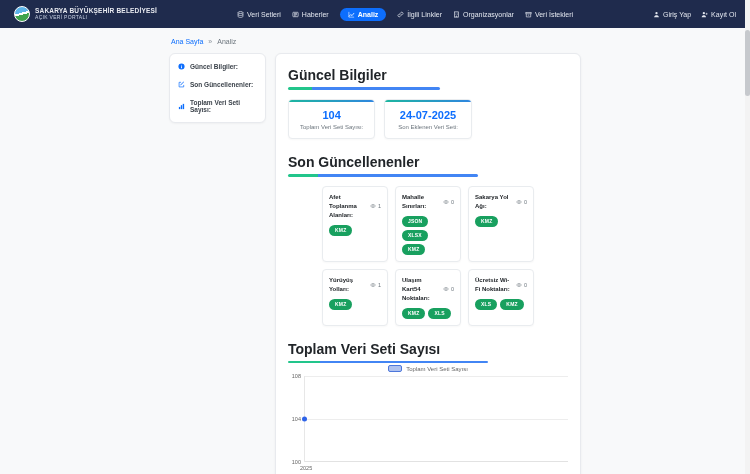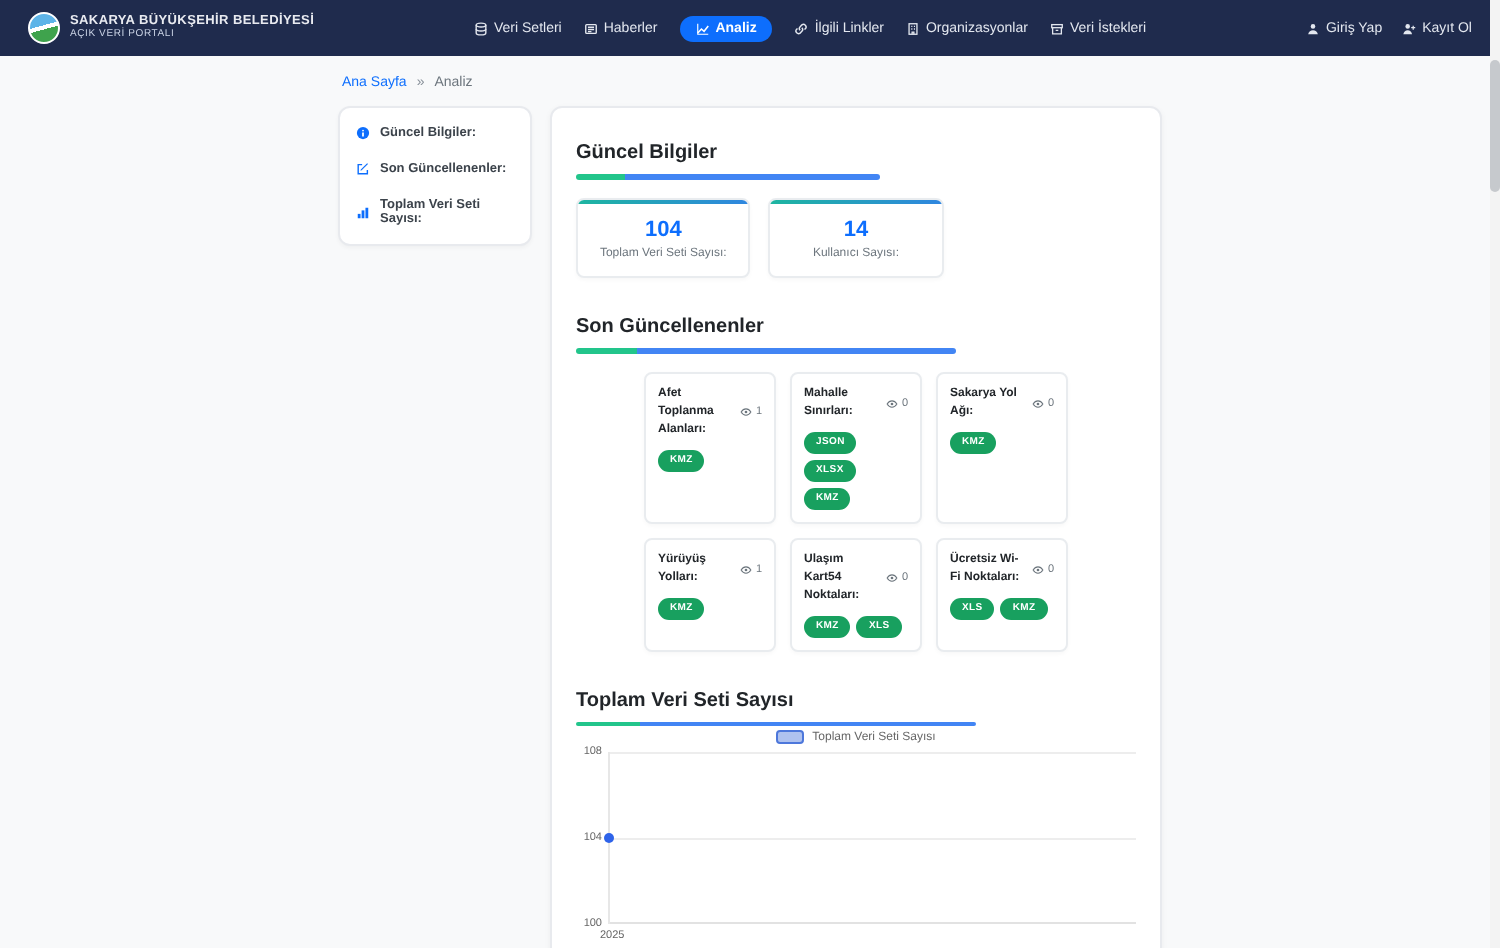--- a/index.html
+++ b/index.html
@@ -32,21 +32,21 @@
   .content-row { display:flex; gap:9px; align-items:flex-start; }
 
   .sidebar-card { width:97px; background:#fff; border:1px solid #e8eaee; border-radius:6px;
     box-shadow:0 1px 2px rgba(0,0,0,.04); padding:9px 8px; display:flex; flex-direction:column; gap:11px; }
   .side-item { display:flex; align-items:center; gap:5px; font-size:6.5px; font-weight:bold; color:#3c434b; cursor:pointer; }
   .side-item svg { width:7px; height:7px; flex:none; color:#0d6efd; }
 
   .main-card { flex:1; background:#fff; border:1px solid #e8eaee; border-radius:6px;
     box-shadow:0 1px 3px rgba(0,0,0,.05); padding:12px 12px 14px; }
 
-  .sec-title { font-size:10px; font-weight:bold; color:#212529; display:inline-block; }
+  .sec-title { font-size:14px; font-weight:bold; color:#212529; display:inline-block; }
   .sec-underline { height:2.5px; border-radius:2px; margin-top:3px;
     background:linear-gradient(90deg,#22c58b 0 16%,#4285f4 16% 100%); }
 
   
   .stats-grid { display:grid; grid-template-columns:1fr 1fr 1fr; gap:9px; margin:9px 0 14px; }
   .stat-card { background:#fff; border:1px solid #e9ecef; border-radius:4px; overflow:hidden;
     text-align:center; padding:0 4px 8px; box-shadow:0 1px 2px rgba(0,0,0,.03); }
   .stat-card::before { content:""; display:block; height:2.5px; margin:0 -4px 7px;
     background:linear-gradient(90deg,#1db5a0,#2f86e0); }
   .stat-value { font-size:11px; font-weight:bold; color:#0d6efd; }
@@ -198,22 +198,22 @@
 
       <div>
         <span class="sec-title">Güncel Bilgiler</span>
         <div class="sec-underline" style="width:152px"></div>
         <div class="stats-grid">
           <div class="stat-card">
             <div class="stat-value">104</div>
             <div class="stat-label">Toplam Veri Seti Sayısı:</div>
           </div>
           <div class="stat-card">
-            <div class="stat-value">14</div>
-            <div class="stat-label">Kullanıcı Sayısı:</div>
+            <div class="stat-value">24-07-2025</div>
+            <div class="stat-label">Son Eklenen Veri Seti:</div>
           </div>
         </div>
       </div>
 
       <div>
         <span class="sec-title">Son Güncellenenler</span>
         <div class="sec-underline" style="width:190px"></div>
 
         <div class="ds-grid">
           <div class="ds-card">

